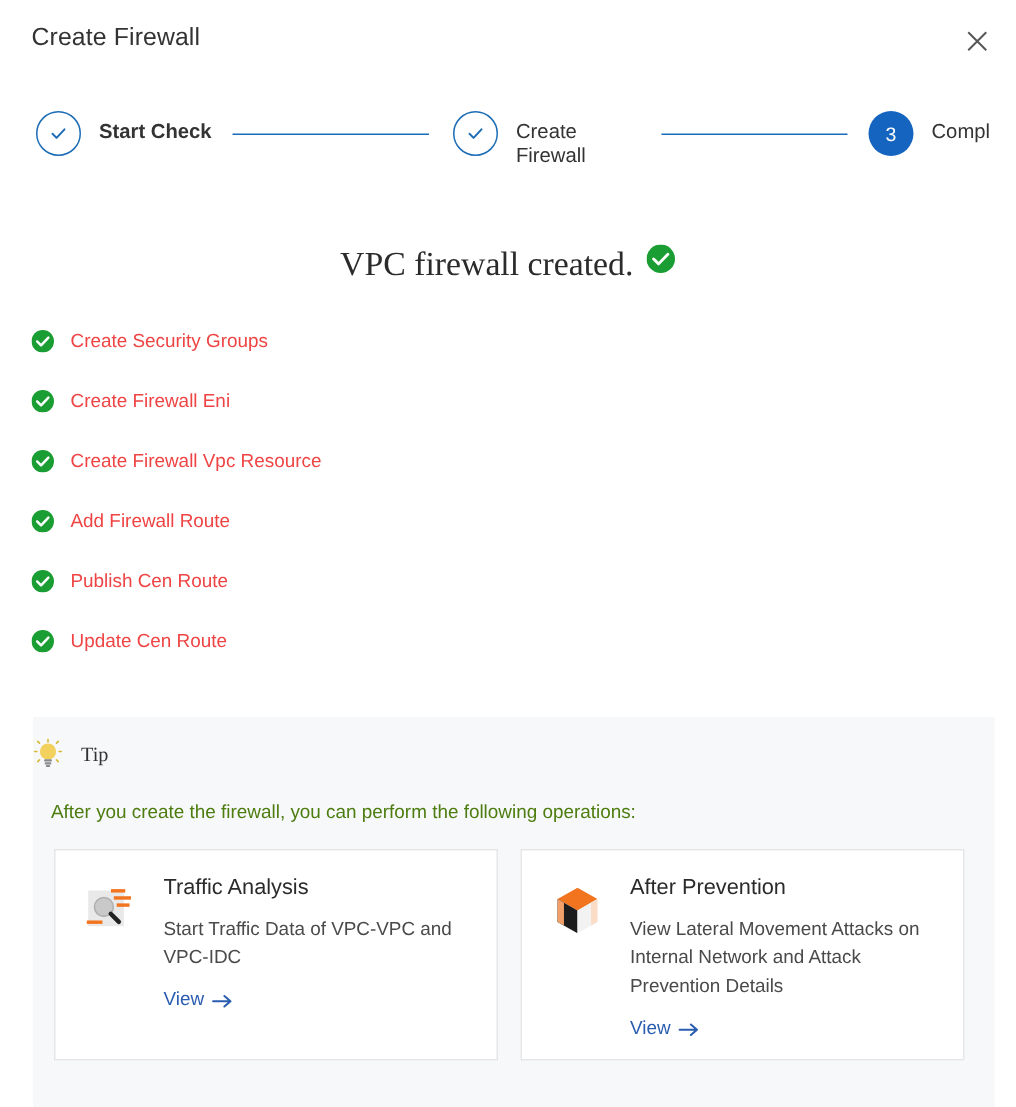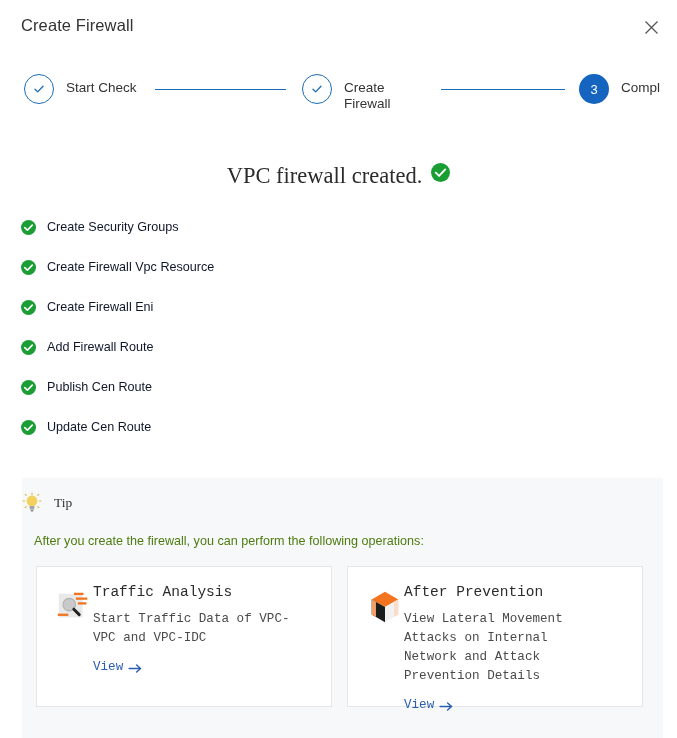--- a/index.html
+++ b/index.html
@@ -72,21 +72,21 @@
     line-height: 16px;
     padding-top: 6px;
     white-space: pre-line;
   }
   .step-line {
     position: absolute;
     height: 1.4px;
     background: #1b6cb5;
     top: 15px;
   }
-  #step-1 { left: 24px; }
+  #step-1 { left: 24px; font-weight: bold; }
   #step-2 { left: 302px; justify-content: space-between; }
   #step-3 { left: 579px; }
   #line-1 { left: 155px; width: 131px; }
   #line-2 { left: 441px; width: 124px; }
   #step-2 .step-label { width: 70px; }
 
   
   #result-title {
     position: absolute;
     top: 163px; left: 0;
@@ -118,21 +118,21 @@
     align-items: flex-start;
   }
   .task-check {
     width: 15px; height: 15px;
     flex: 0 0 15px;
     margin-top: 1px;
   }
   .task-label {
     margin-left: 11px;
     font-size: 12.6px;
-    color: #0f172a;
+    color: #ef4444;
     line-height: 16px;
   }
 
   
   #tip-panel {
     position: absolute;
     left: 22px; top: 478px;
     width: 641px; height: 260px;
     background: #f7f8fa;
   }
@@ -168,21 +168,22 @@
     border: 1px solid #e6e6e6;
     display: flex;
     padding: 17px 16px 0 18px;
   }
   .card-icon {
     width: 38px; height: 38px;
     flex: 0 0 38px;
     margin-top: 4px;
   }
   .card-body {
-    font-family: Liberation Mono, monospace;
+    margin-left: 16px;
+    font-family: Liberation Sans, sans-serif;
   }
   .card-title {
     font-size: 14.5px;
     color: #2b2b2b;
     margin-bottom: 10px;
   }
   .card-desc {
     font-size: 12.6px;
     color: #4a4a4a;
     line-height: 19px;
@@ -259,29 +260,29 @@
       <path d="M5 10.2 L8.5 13.6 L15 6.8" stroke="#ffffff" stroke-width="2.2" fill="none" stroke-linecap="round" stroke-linejoin="round"></path>
     </svg>
     <div class="task-label">Create Security Groups</div>
   </div>
 
   <div class="task-item">
     <svg class="task-check" viewBox="0 0 20 20">
       <circle cx="10" cy="10" r="10" fill="#1a9d33"></circle>
       <path d="M5 10.2 L8.5 13.6 L15 6.8" stroke="#ffffff" stroke-width="2.2" fill="none" stroke-linecap="round" stroke-linejoin="round"></path>
     </svg>
+    <div class="task-label">Create Firewall Eni</div>
+  </div>
+
+  <div class="task-item">
+    <svg class="task-check" viewBox="0 0 20 20">
+      <circle cx="10" cy="10" r="10" fill="#1a9d33"></circle>
+      <path d="M5 10.2 L8.5 13.6 L15 6.8" stroke="#ffffff" stroke-width="2.2" fill="none" stroke-linecap="round" stroke-linejoin="round"></path>
+    </svg>
     <div class="task-label">Create Firewall Vpc Resource</div>
-  </div>
-
-  <div class="task-item">
-    <svg class="task-check" viewBox="0 0 20 20">
-      <circle cx="10" cy="10" r="10" fill="#1a9d33"></circle>
-      <path d="M5 10.2 L8.5 13.6 L15 6.8" stroke="#ffffff" stroke-width="2.2" fill="none" stroke-linecap="round" stroke-linejoin="round"></path>
-    </svg>
-    <div class="task-label">Create Firewall Eni</div>
   </div>
 
   <div class="task-item">
     <svg class="task-check" viewBox="0 0 20 20">
       <circle cx="10" cy="10" r="10" fill="#1a9d33"></circle>
       <path d="M5 10.2 L8.5 13.6 L15 6.8" stroke="#ffffff" stroke-width="2.2" fill="none" stroke-linecap="round" stroke-linejoin="round"></path>
     </svg>
     <div class="task-label">Add Firewall Route</div>
   </div>
 

